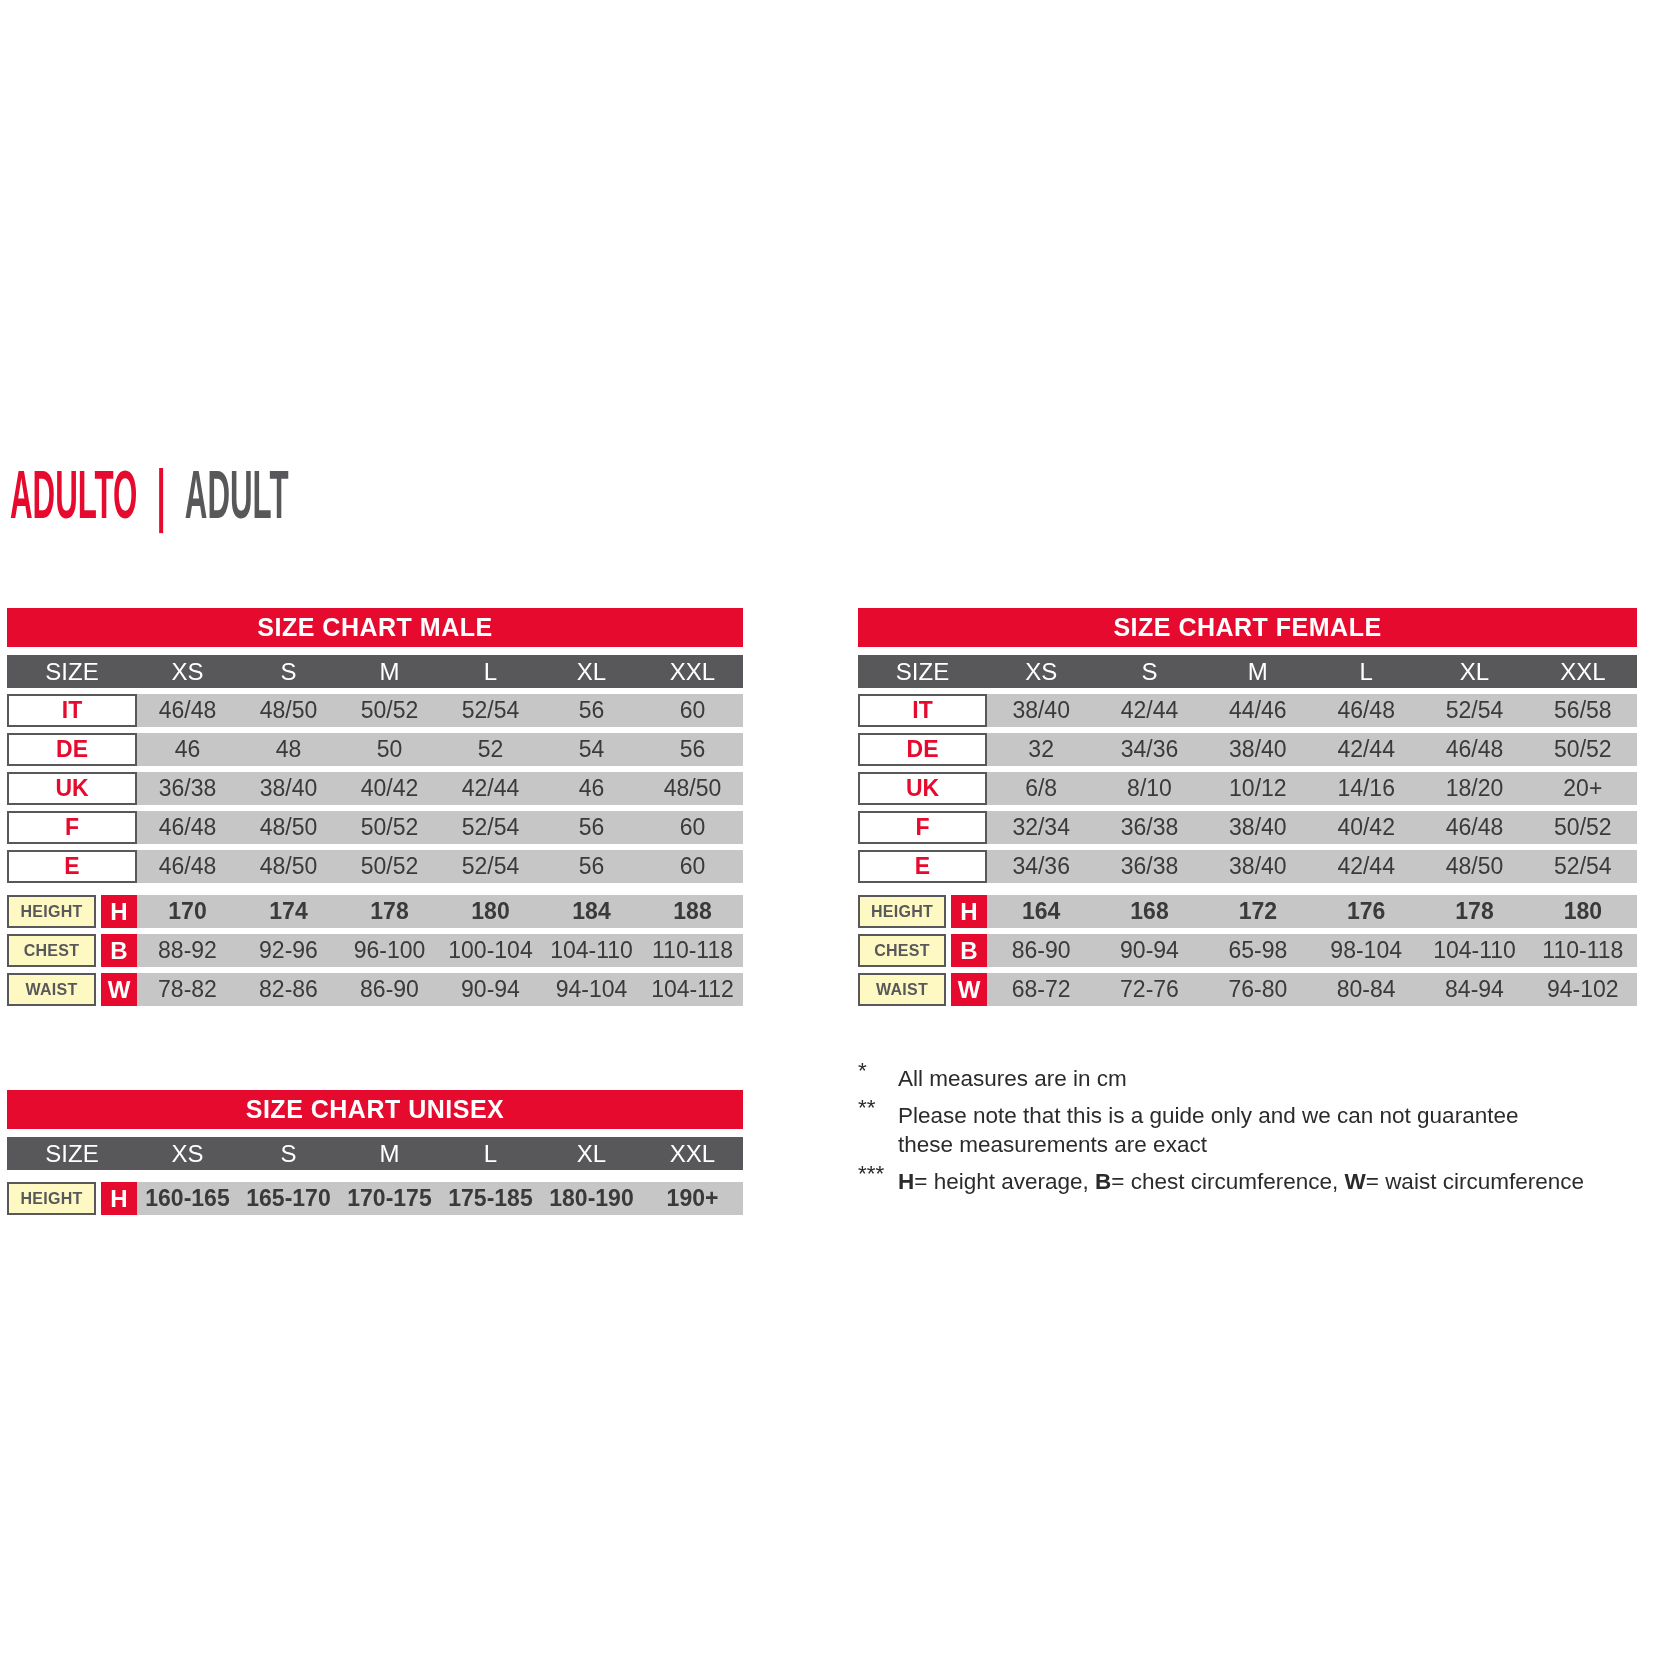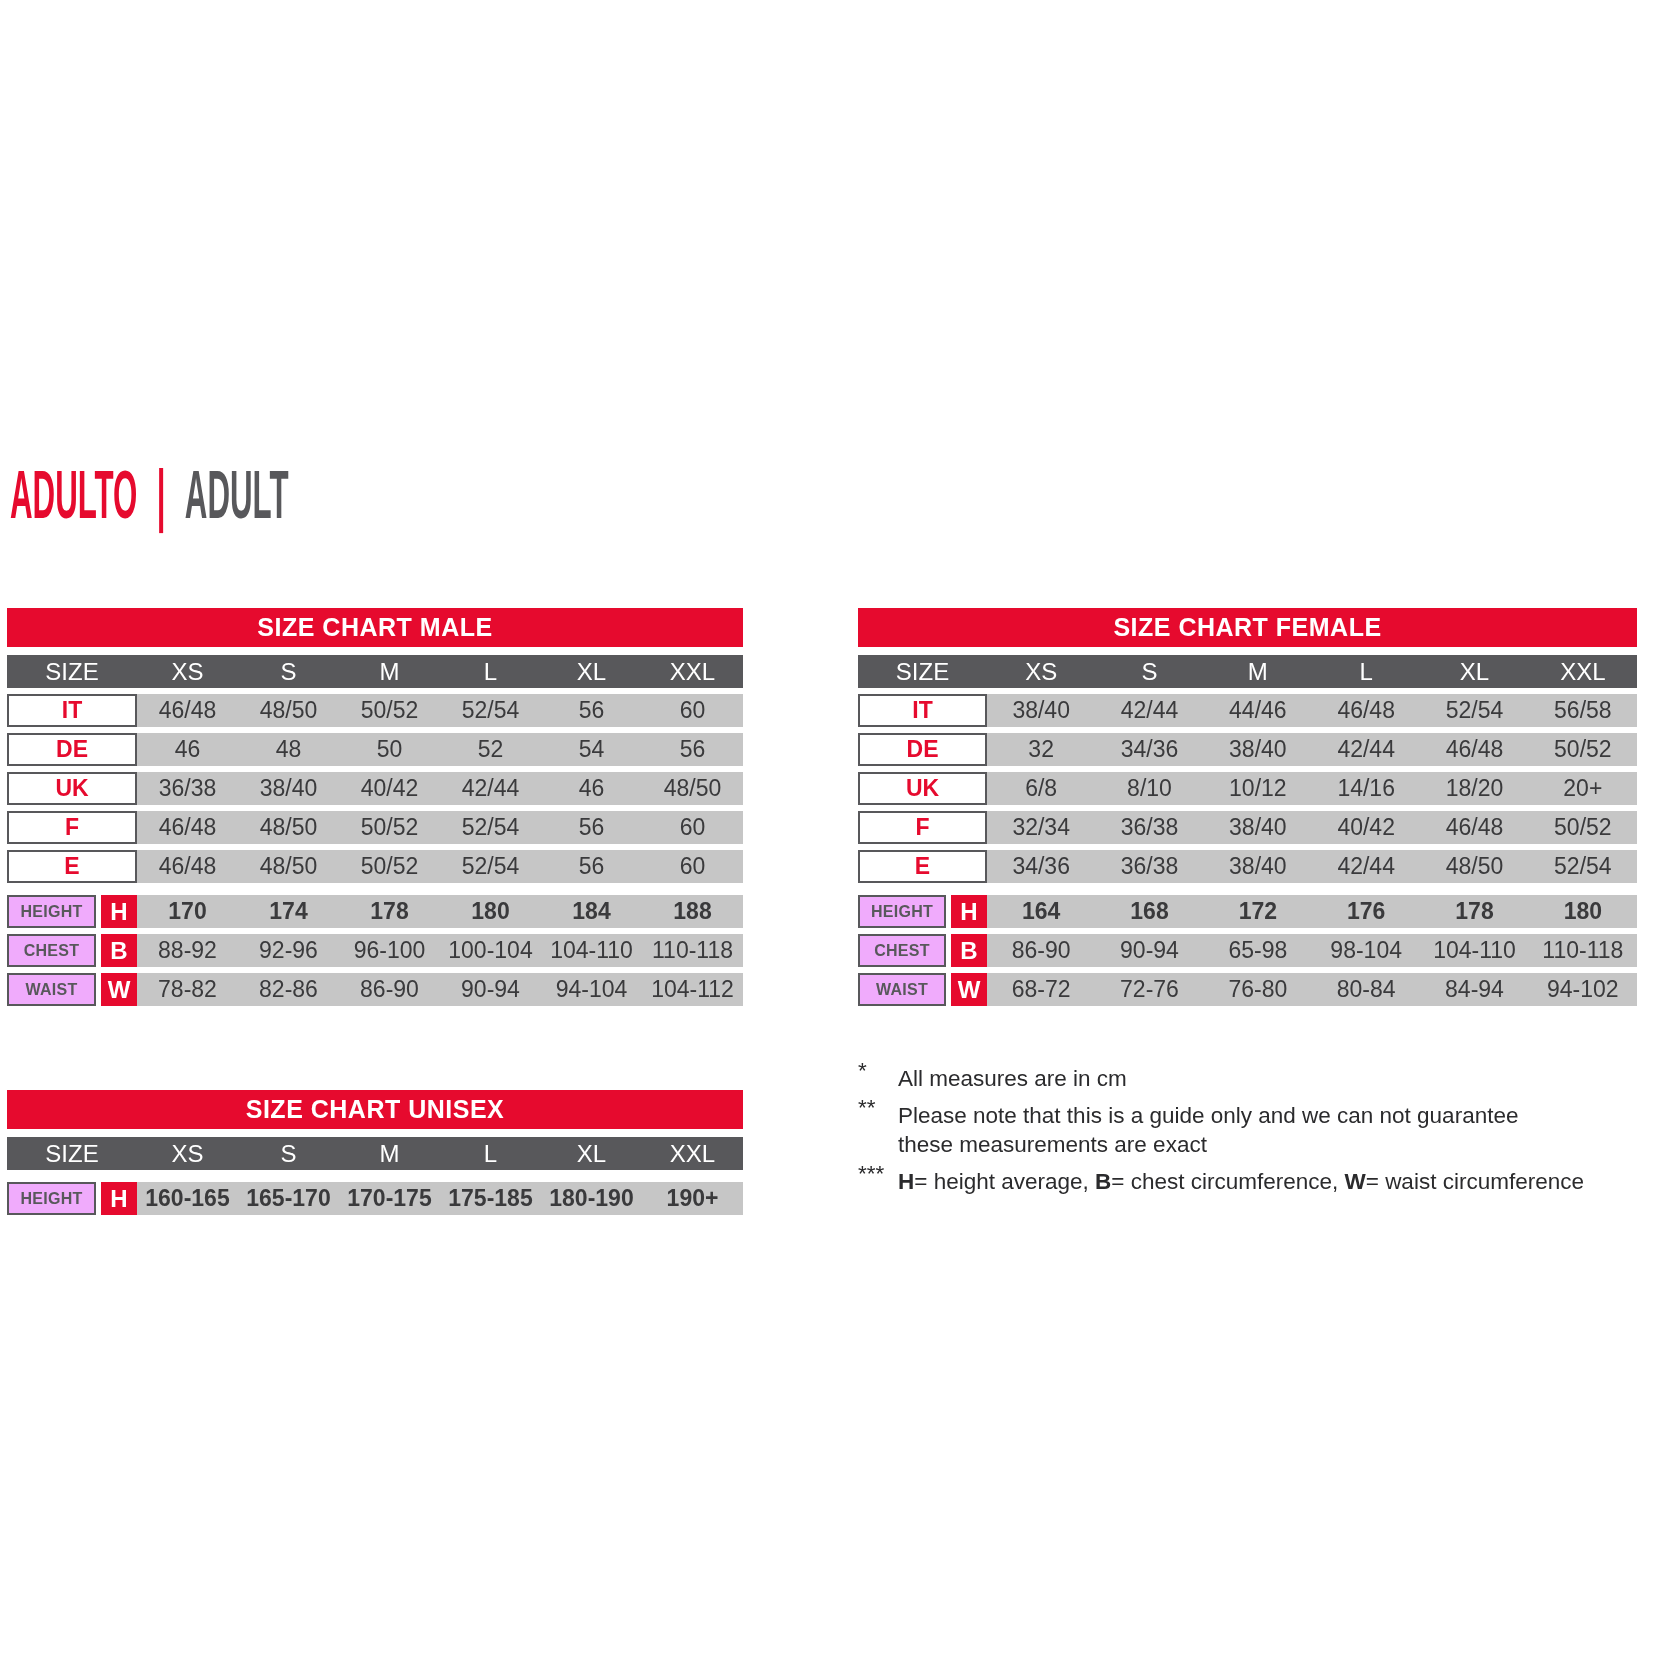--- a/index.html
+++ b/index.html
@@ -50,21 +50,21 @@
     display:flex; align-items:center; justify-content:center;
   }
   .vcell {
     background:var(--ltgray,#c6c6c6); color:var(--textdk,#3a3a3c);
     display:flex; align-items:center; justify-content:center;
     font-size:23px;
   }
   .vcell.bold { font-weight:bold; }
   .measure-label-wrap { display:flex; gap:5px; }
   .mlabel {
-    flex:1; background:#f0abfc; border:2px solid var(--dkgray,#58585b); box-sizing:border-box;
+    flex:1; background:#fef9c3; border:2px solid var(--dkgray,#58585b); box-sizing:border-box;
     color:var(--dkgray,#4c4c4f); font-weight:bold; font-size:16px; letter-spacing:0.3px;
     display:flex; align-items:center; justify-content:center;
   }
   .mcode {
     width:36px; background:var(--red,#e60a2e); color:#ffffff;
     font-weight:bold; font-size:24px;
     display:flex; align-items:center; justify-content:center;
   }
 
   

